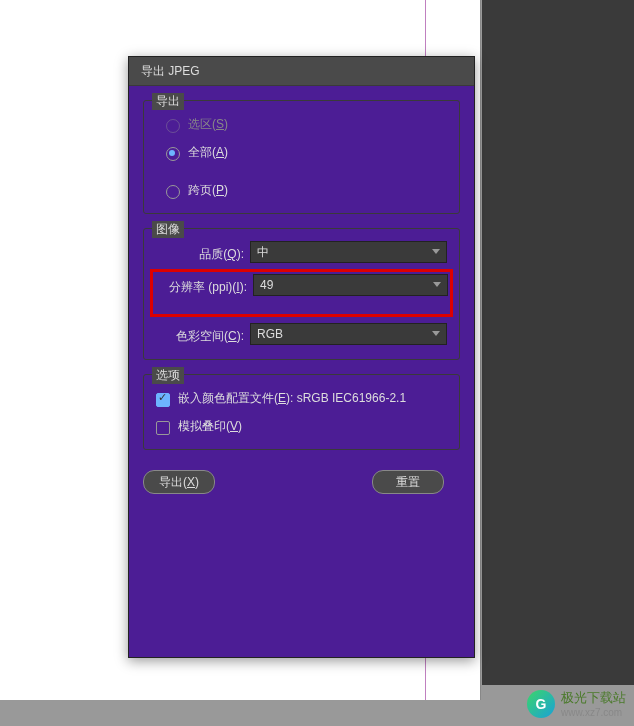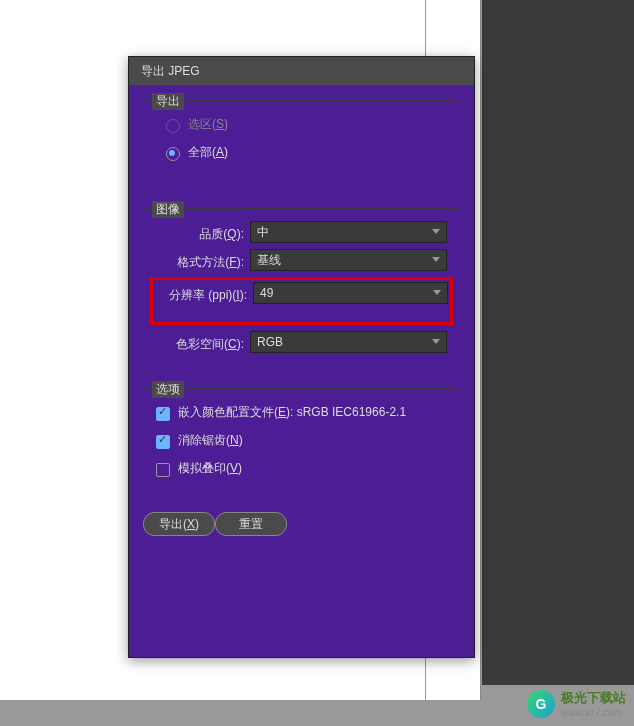--- a/index.html
+++ b/index.html
@@ -24,26 +24,26 @@
 .lbl u{text-decoration:underline}
 .form-row{display:flex;align-items:flex-end;margin-bottom:6px}
 .form-lbl{width:88px;text-align:right;padding-right:6px;color:#ddd}
 .select{flex:1;height:20px;background:#3a3a3a;border:1px solid #222;display:flex;align-items:center;padding:0 6px;position:relative;color:#ddd}
 .select::after{content:"";position:absolute;right:6px;top:7px;border-left:4px solid transparent;border-right:4px solid transparent;border-top:5px solid #999}
 .num-input{width:74px;height:18px;background:#3a3a3a;border:1px solid #6db4ff;color:#fff;padding:0 4px;position:relative}
 .num-input::after{content:"";position:absolute;right:0;top:0;width:16px;height:100%;border-left:1px solid #222;background:linear-gradient(#3a3a3a,#3a3a3a)}
 .num-caret{position:absolute;right:5px;top:7px;border-left:3px solid transparent;border-right:3px solid transparent;border-top:4px solid #999}
 .num-val{color:#fff;background:#5a7aff;padding:0 2px}
 .highlight-row{border:3px solid #d00;padding:2px;margin:4px -6px 6px -6px}
-.btns{display:flex;justify-content:flex-start;padding:6px 16px 0 0}
+.btns{display:flex;justify-content:space-between;padding:6px 16px 0 0}
 .btn{width:70px;height:22px;border:1px solid #888;border-radius:11px;background:#4a4a4a;display:flex;align-items:center;justify-content:center;color:#ddd;font-size:12px}
 .watermark{position:absolute;right:8px;bottom:8px;display:flex;align-items:center;gap:6px}
 .wm-logo{width:28px;height:28px;border-radius:50%;background:linear-gradient(135deg,#3bd66a,#1aa0d8);display:flex;align-items:center;justify-content:center;color:#fff;font-weight:bold;font-size:14px}
 .wm-txt{color:#333;font-size:13px}
-.wm-txt .cn{color:#4a7a2a;font-weight:bold}
+.wm-txt .cn{color:#4a7a2a;font-weight:normal}
 .wm-txt .url{color:#888;font-size:10px}
 </style>
 </head>
 <body>
 
 <div class="canvas-area"></div>
 <div class="right-panel"></div>
 
 <div class="dialog">
   <div class="titlebar">导出 JPEG</div>
@@ -54,62 +54,56 @@
       <div style="padding-left:10px">
         <div class="row">
           <span class="radio dis"></span>
           <span class="lbl dis">选区(<u>S</u>)</span>
         </div>
         <div class="row">
           <span class="radio sel"></span>
           <span class="lbl">全部(<u>A</u>)</span>
         </div>
         <div style="height:10px"></div>
+        <div class="row">
+          <span class="radio"></span>
+          <span class="lbl">跨页(<u>P</u>)</span>
+        </div>
       </div>
     </div>
 
     <div class="group">
       <div class="legend">图像</div>
       <div class="form-row">
         <div class="form-lbl">品质(<u>Q</u>):</div>
         <div class="select">
             <span>中</span>
           </div>
       </div>
-      <div class="form-row">
-        <div class="form-lbl">格式方法(<u>F</u>):</div>
-        <div class="select">
-            <span>基线</span>
-          </div>
-      </div>
       <div class="highlight-row">
         <div class="form-row" style="margin-bottom:16px">
           <div class="form-lbl" style="width:92px">分辨率 (ppi)(<u>I</u>):</div>
           <div class="select">
               <span>49</span>
             </div>
         </div>
       </div>
-      <div class="form-row" style="margin-bottom:6px">
+      <div class="form-row" style="margin-bottom:0">
         <div class="form-lbl">色彩空间(<u>C</u>):</div>
         <div class="select">
             <span>RGB</span>
           </div>
       </div>
     </div>
 
     <div class="group">
       <div class="legend">选项</div>
       <div class="row">
         <span class="chk sel"></span>
         <span class="lbl">嵌入颜色配置文件(<u>E</u>): sRGB IEC61966-2.1</span>
-      </div>
-      <div class="row">
-        <span class="chk sel"></span>
-        <span class="lbl">消除锯齿(<u>N</u>)</span>
       </div>
       <div class="row">
         <span class="chk"></span>
         <span class="lbl">模拟叠印(<u>V</u>)</span>
       </div>
     </div>
 
     <div class="btns">
       <div class="btn">
           <span>导出(<u>X</u>)</span>

